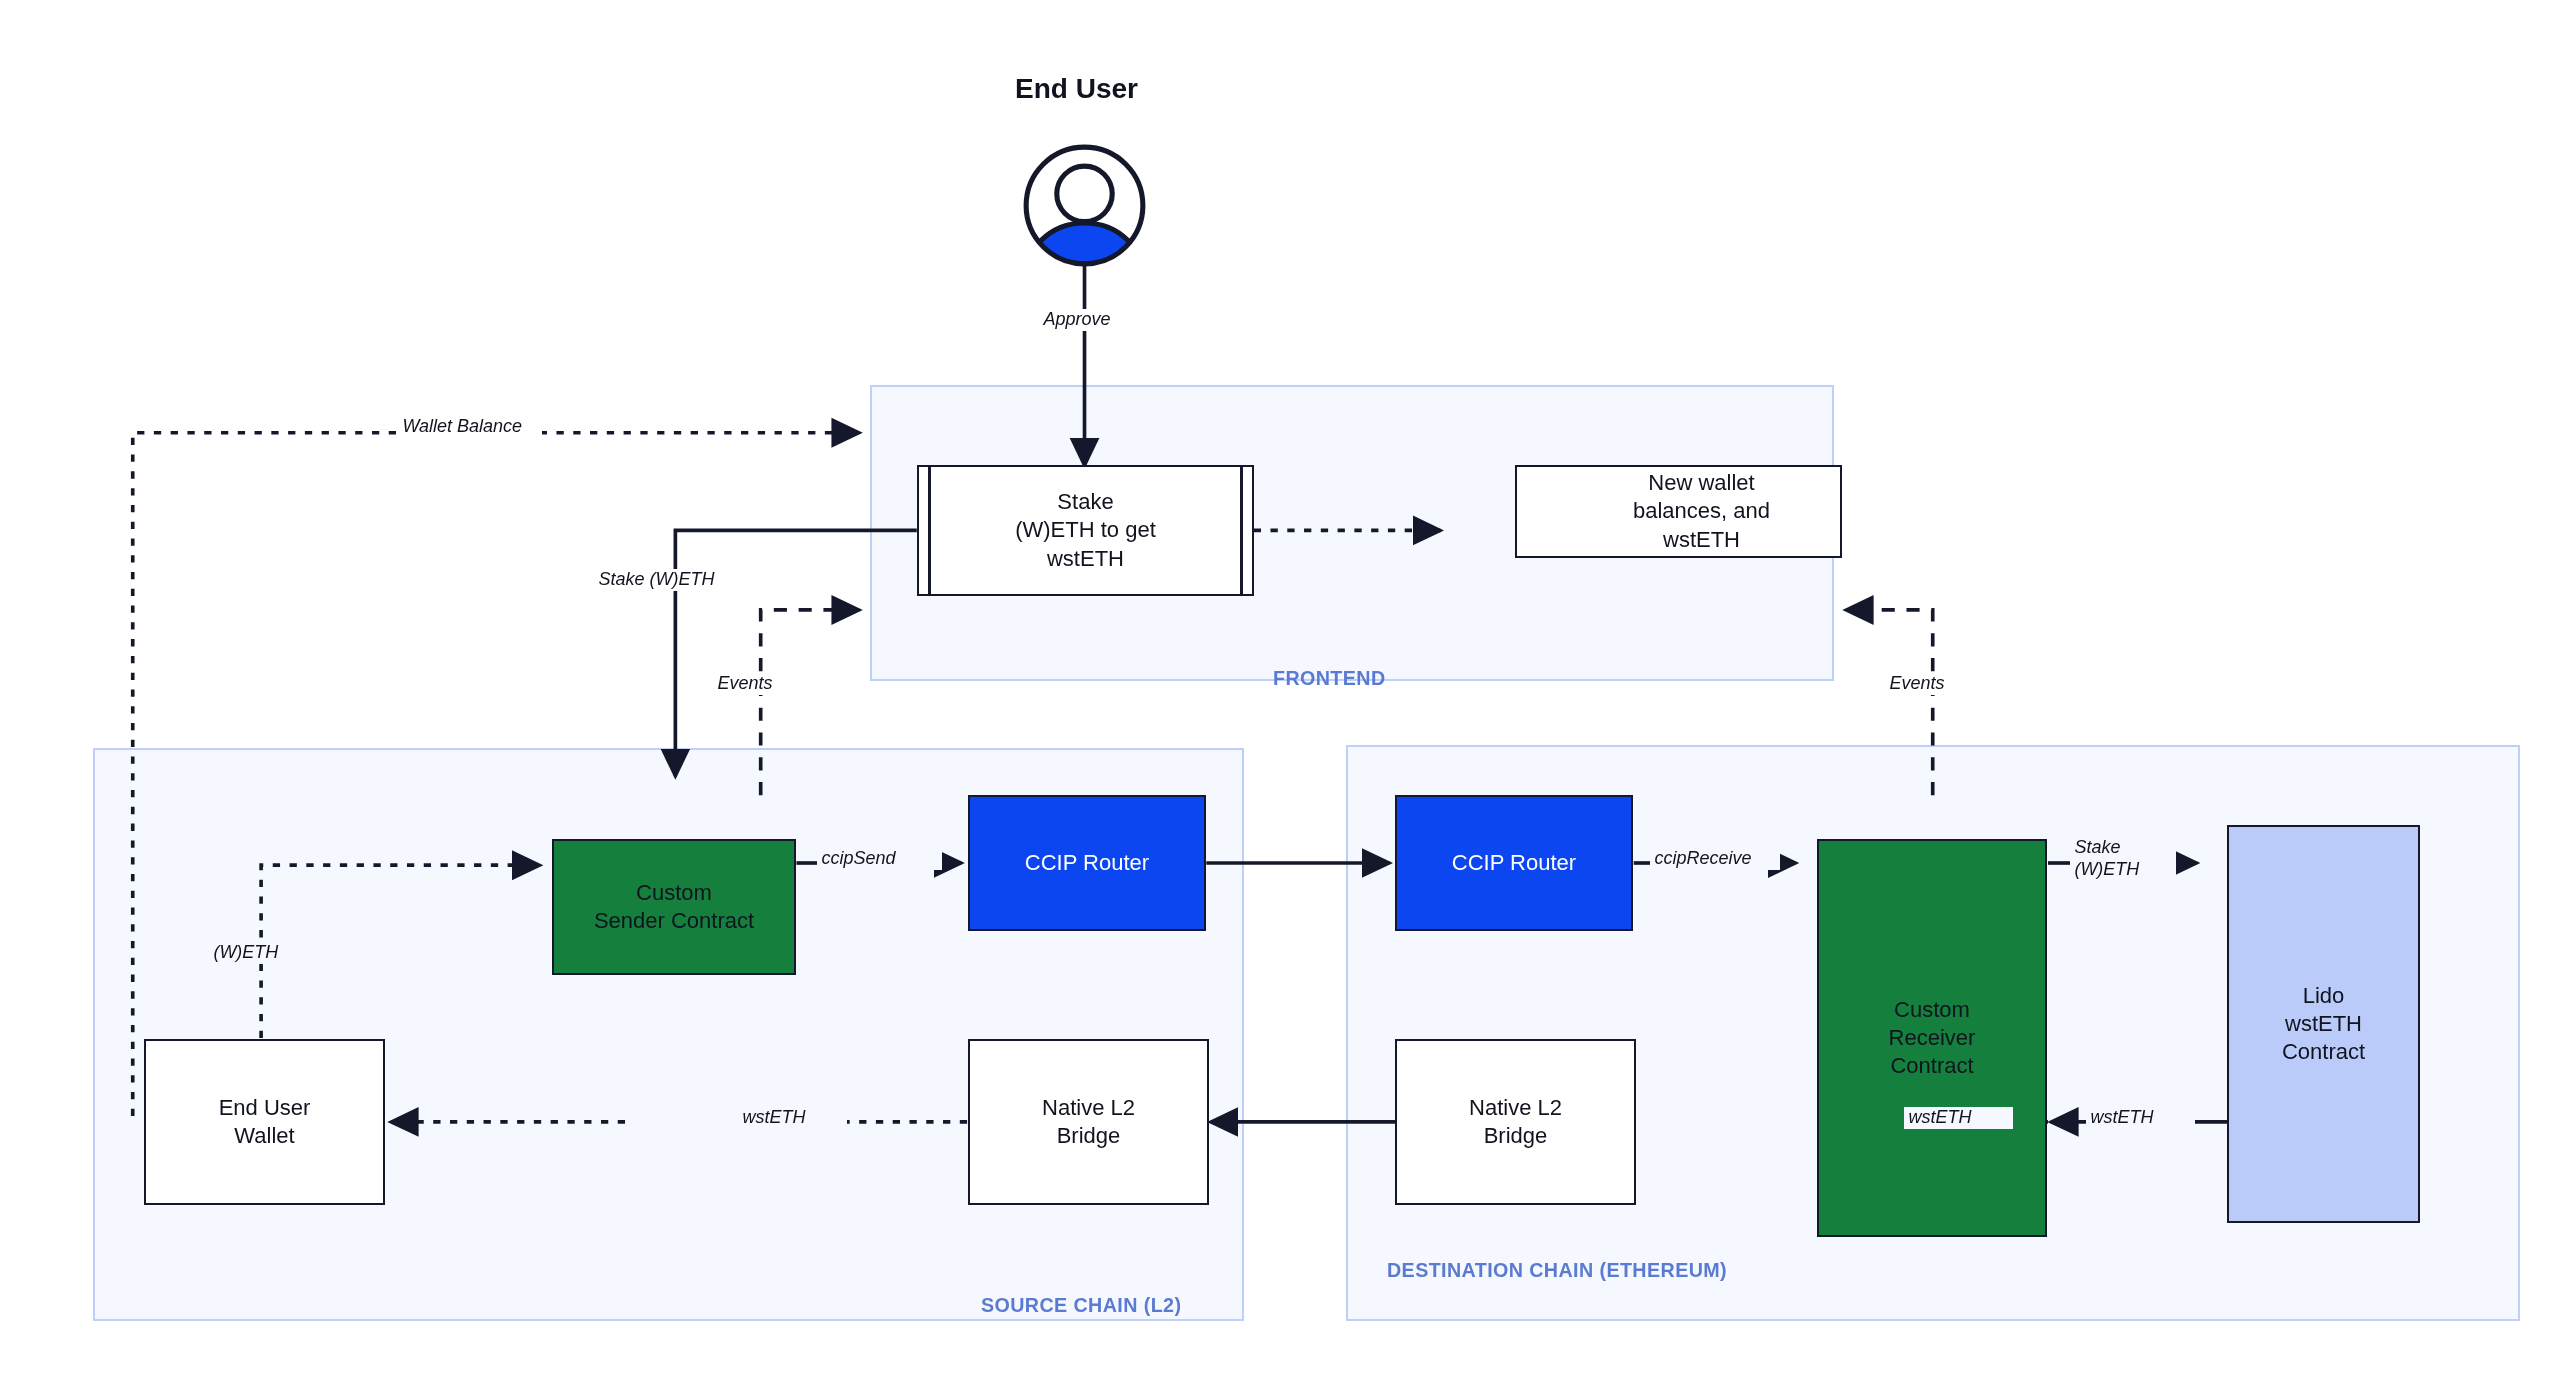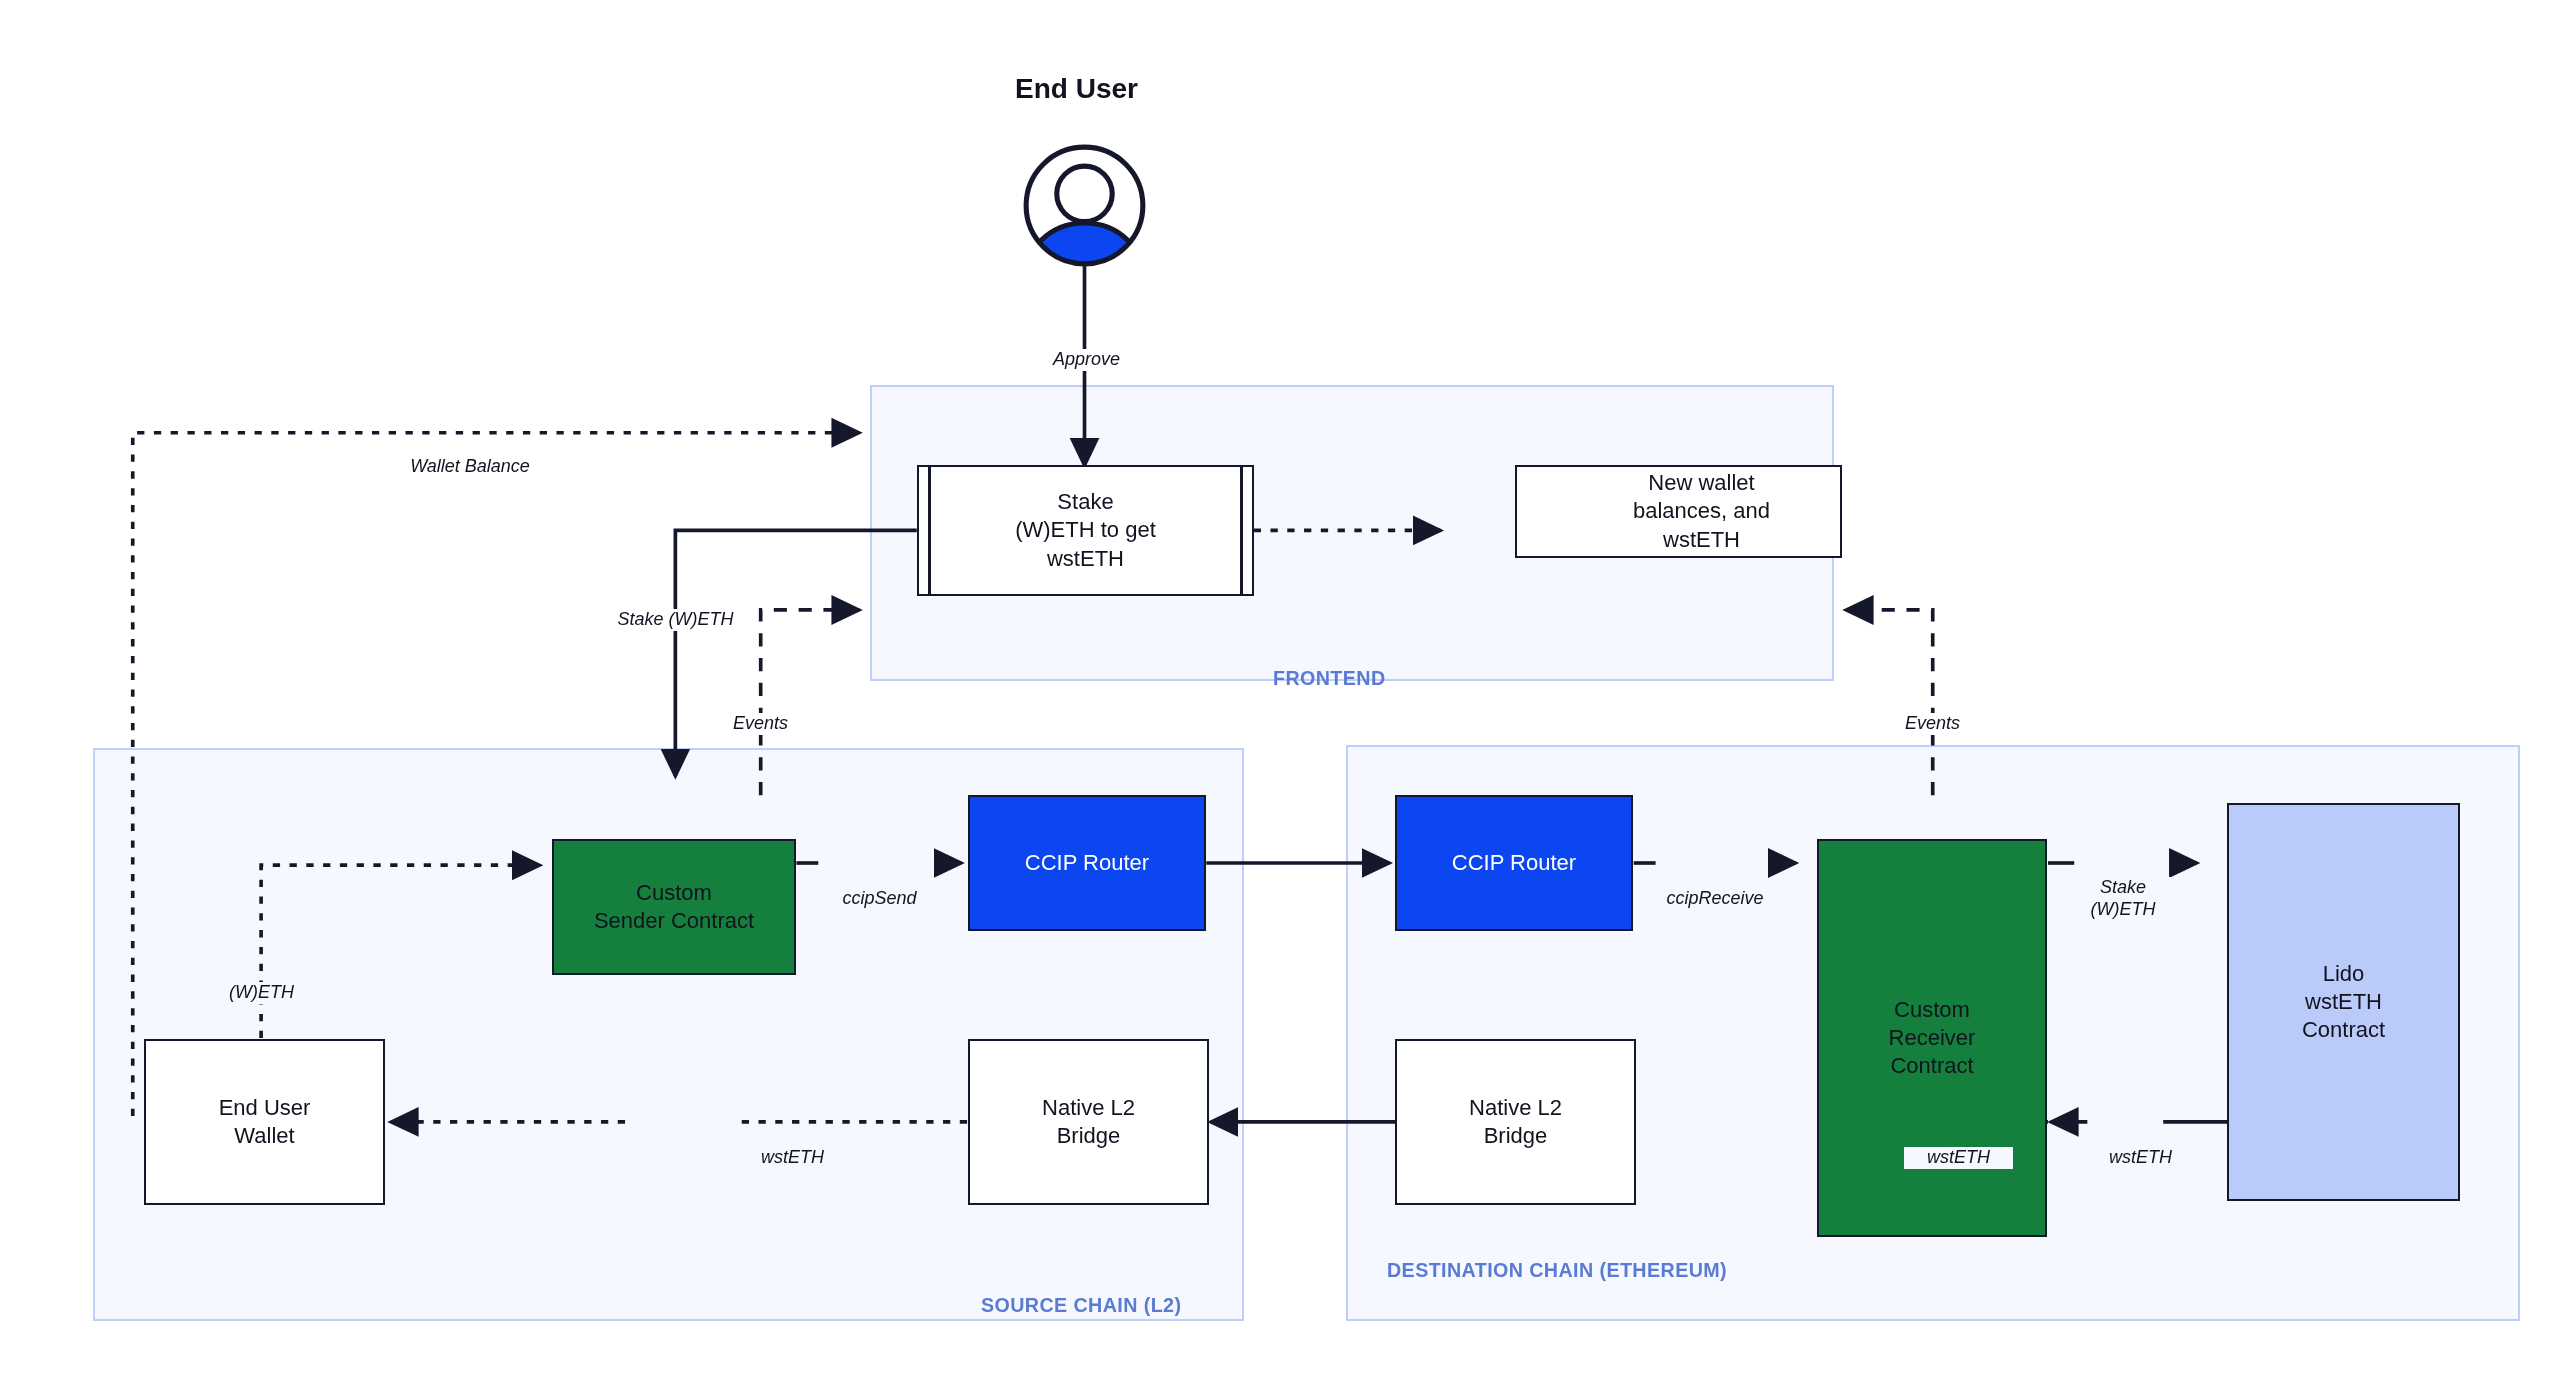--- a/index.html
+++ b/index.html
@@ -65,24 +65,22 @@
 
   
   .elabel{
     position:absolute;
     font-style:italic;
     font-size:18px;
     line-height:1.2;
     color:#11131f;
     background:#ffffff;
     white-space:pre-line;
-    text-align:center;
     padding:0 4.4px;
     box-sizing:border-box;
-    margin-top:40px;
   }
   .elabel.onfill{background:#f5f8fe;}
 
   
   .actor-title{
     position:absolute;
     font-size:28px;
     font-weight:bold;
     color:#11131f;
     white-space:nowrap;
@@ -187,21 +185,21 @@
 
   <div class="node" style="left:968px;top:1039px;width:241px;height:166px;">Native L2
 Bridge</div>
 
   <div class="node blue" style="left:1395px;top:795px;width:238px;height:136px;">CCIP Router</div>
 
   <div class="node yellow" style="left:1817px;top:795px;width:230px;height:398px;">Custom
 Receiver
 Contract</div>
 
-  <div class="node periwinkle" style="left:2227px;top:803px;width:233px;height:398px;">Lido
+  <div class="node periwinkle" style="left:2227px;top:825px;width:193px;height:398px;">Lido
 wstETH
 Contract</div>
 
   <div class="node" style="left:1395px;top:1039px;width:241px;height:166px;">Native L2
 Bridge</div>
 
   <div class="elabel" style="left:1039px;top:309px;width:95px;">Approve</div>
 
   <div class="elabel" style="left:398px;top:416px;width:144px;">Wallet Balance</div>
 

